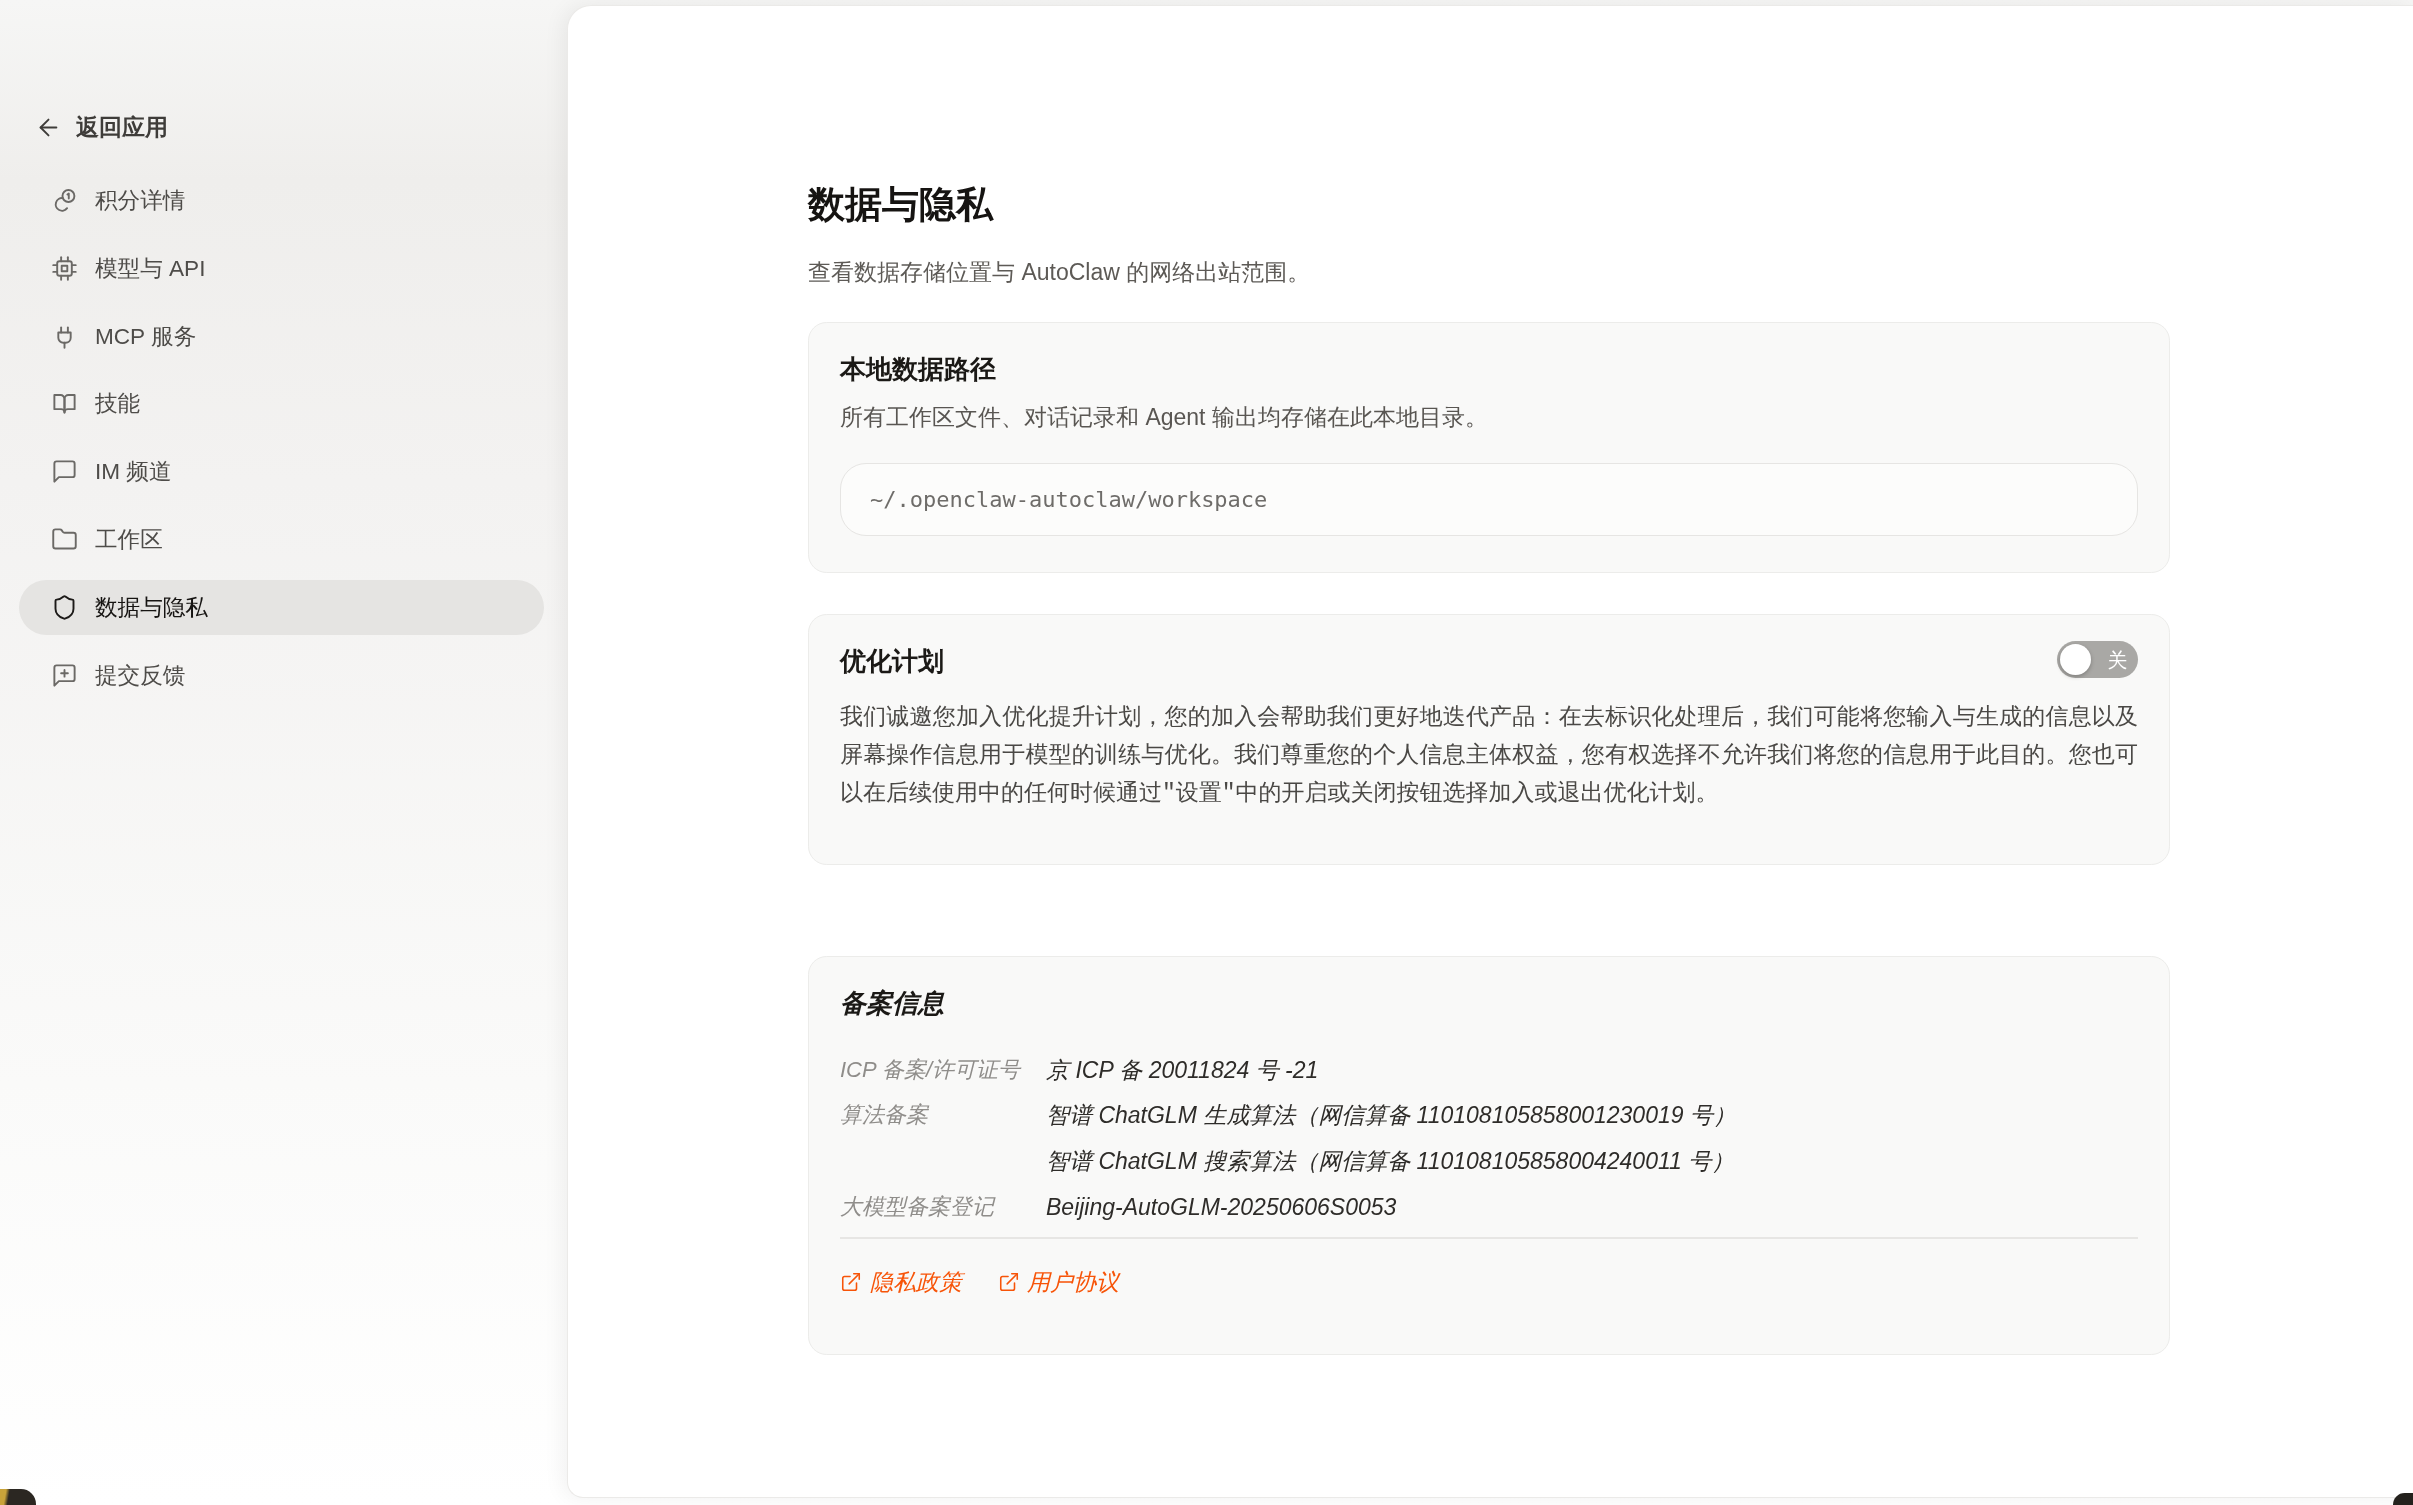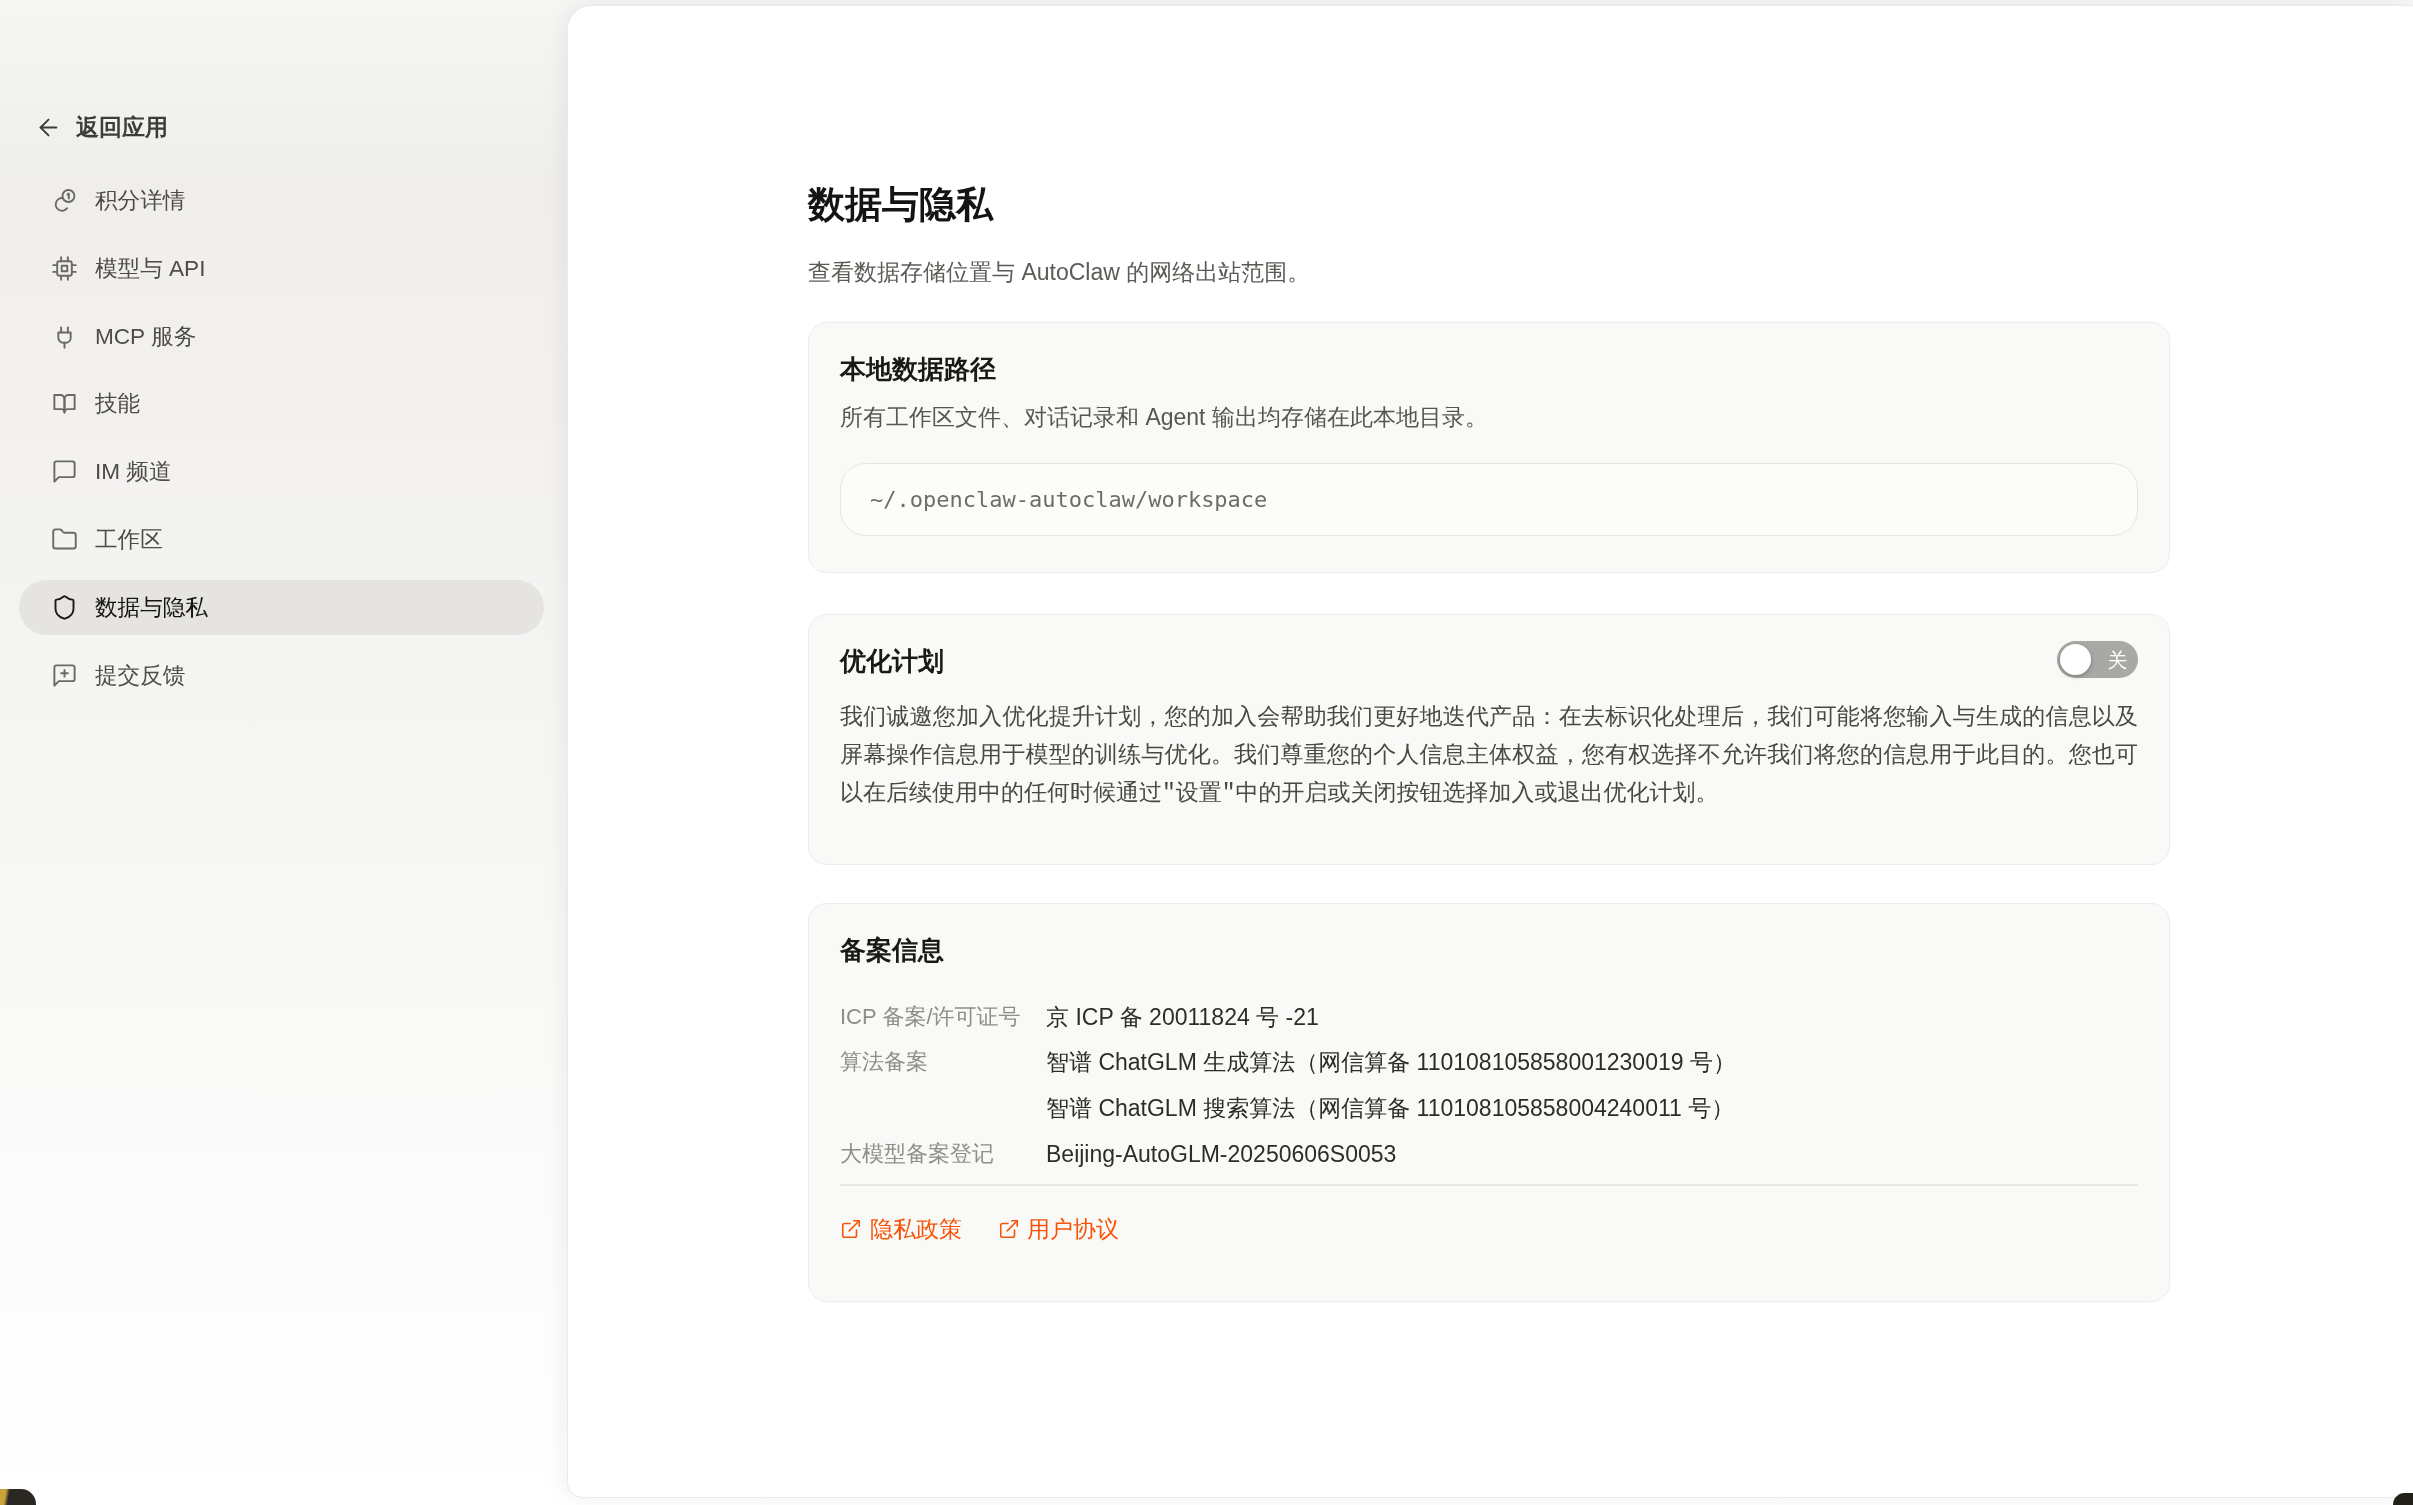--- a/index.html
+++ b/index.html
@@ -48,21 +48,21 @@
 
   .card {
     position:absolute; left:0; width:1362px;
     background:#f9f9f8;
     border:1.2px solid #ececea;
     border-radius:18.6px;
     padding:30px 31px;
   }
   .card-1 { top:316px; height:251px; }
   .card-2 { top:608px; height:251px; }
-  .card-3 { top:897px; height:399px; }
+  .card-3 { top:950px; height:399px;font-style:italic; }
 
   .card-title { font-size:26px; font-weight:700; color:#1b1916; line-height:32px; }
   .card-desc { margin-top:17.4px; font-size:23px; color:#595652; line-height:30px; }
 
   .path-box {
     margin-top:31px; height:73px;
     background:#fcfcfb;
     border:1.2px solid #e6e5e3;
     border-radius:26px;
     display:flex; align-items:center;

